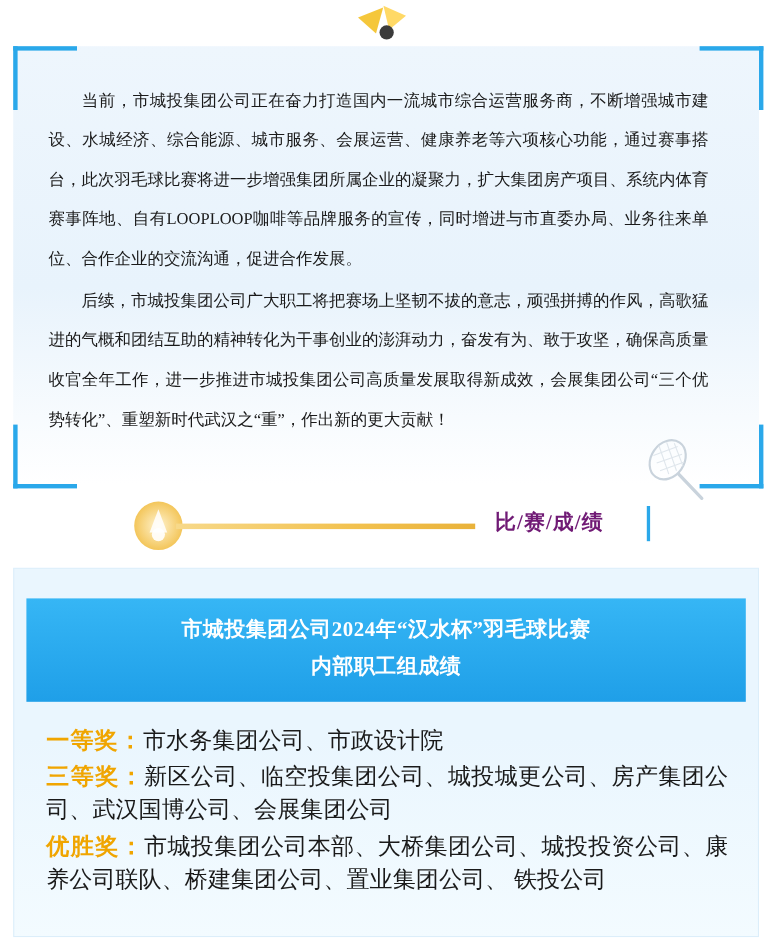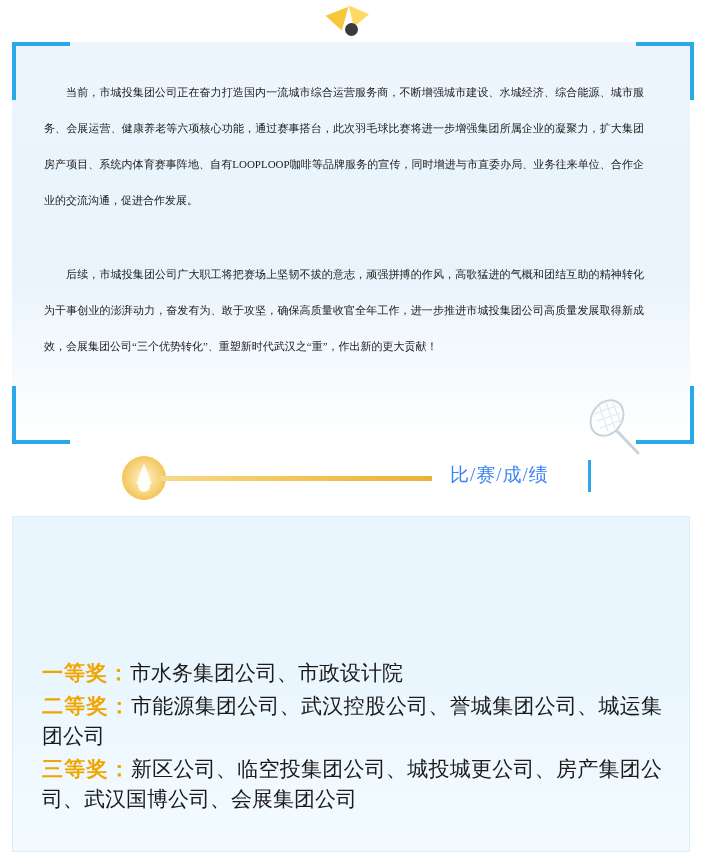--- a/index.html
+++ b/index.html
@@ -80,21 +80,21 @@
   }
   .corner.tl { left: 12px;  top: 42px;  border-right: none; border-bottom: none; }
   .corner.tr { left: 636px; top: 42px;  border-left: none;  border-bottom: none; }
   .corner.bl { left: 12px;  top: 386px; border-right: none; border-top: none; }
   .corner.br { left: 636px; top: 386px; border-left: none;  border-top: none; }
 
   .para {
     position: absolute;
     left: 44px;
     width: 600px;
-    font-size: 11px;
+    font-size: 15px;
     line-height: 36px;
     color: #1a1a1a;
     text-align: justify;
     text-justify: inter-ideograph;
     font-family: "Liberation Serif", "DejaVu Serif", serif;
   }
   .para.p1 { top: 74px; }
   .para.p2 { top: 256px; }
   .indent { display: inline-block; width: 2em; }
 
@@ -128,22 +128,22 @@
     top: 24px;
     width: 272px;
     height: 5px;
     background: linear-gradient(90deg,#f7d98a 0%, #f2c14e 60%, #e9b23a 100%);
   }
   .sh-title {
     position: absolute;
     left: 450px;
     top: 10px;
     font-size: 19px;
-    font-weight: normal;
-    color: #3b82f6;
+    font-weight: bold;
+    color: #701a75;
     letter-spacing: 1px;
     font-family: "Liberation Serif", "DejaVu Serif", serif;
   }
   .sh-bar {
     position: absolute;
     left: 588px;
     top: 8px;
     width: 3px;
     height: 32px;
     background: #2aa8ea;
@@ -245,25 +245,29 @@
       <path d="M26 9 L34 30 L18 30 Z" fill="#ffffff" opacity=".85"></path>
       <circle cx="26" cy="32" r="6" fill="#ffffff" opacity=".9"></circle>
     </svg>
   </span>
   <span class="sh-line"></span>
   <span class="sh-title">比/赛/成/绩</span>
   <span class="sh-bar"></span>
 </div>
 
 <div class="results">
+  <div class="banner">
+    <div>市城投集团公司2024年“汉水杯”羽毛球比赛</div>
+    <div>内部职工组成绩</div>
+  </div>
 
   <div class="awards">
     <div class="award">
       <span class="lvl">一等奖：</span><span>市水务集团公司、市政设计院</span>
     </div>
     <div class="award">
-      <span class="lvl">二等奖：</span><span>市能源集团公司、武汉控股公司、誉城集团公司、城运集团公司</span>
+      <span class="lvl">三等奖：</span><span>新区公司、临空投集团公司、城投城更公司、房产集团公司、武汉国博公司、会展集团公司</span>
     </div>
     <div class="award">
-      <span class="lvl">三等奖：</span><span>新区公司、临空投集团公司、城投城更公司、房产集团公司、武汉国博公司、会展集团公司</span>
+      <span class="lvl">优胜奖：</span><span>市城投集团公司本部、大桥集团公司、城投投资公司、康养公司联队、桥建集团公司、置业集团公司、 铁投公司</span>
     </div>
   </div>
 </div>
 
 </body></html>

